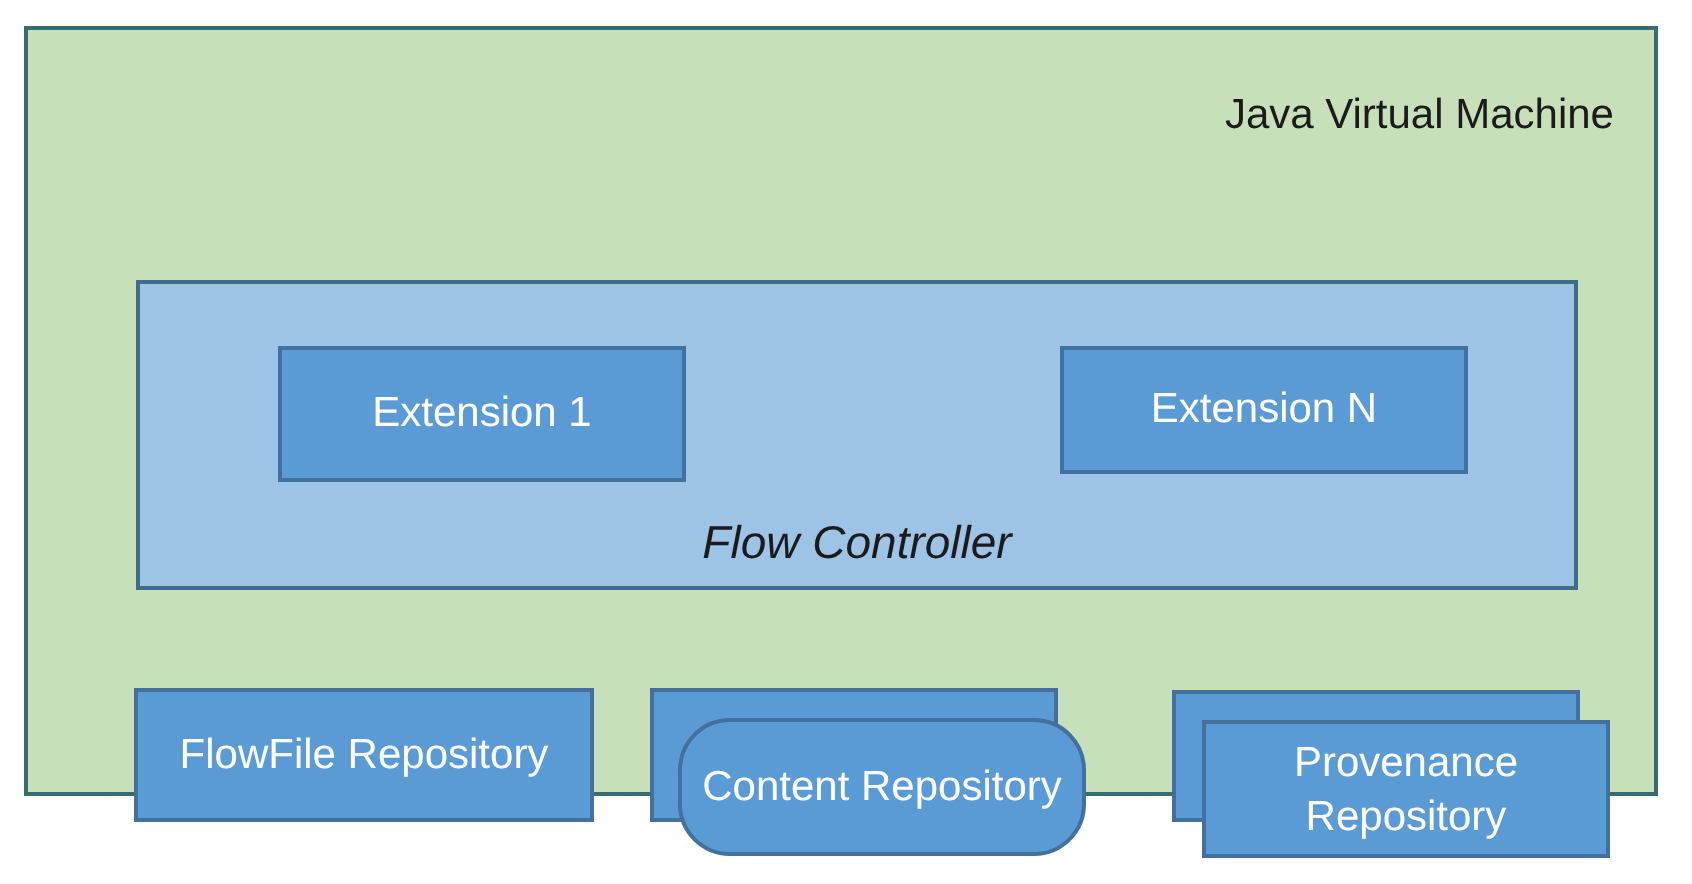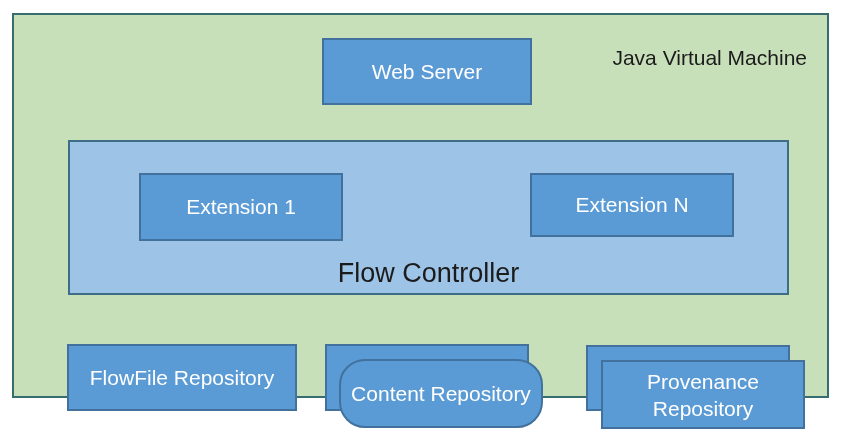--- a/index.html
+++ b/index.html
@@ -60,22 +60,23 @@
     box-sizing: border-box;
   }
   .ext1 { left: 69px;  top: 31px; width: 204px; height: 68px; }
   .extn { left: 460px; top: 31px; width: 204px; height: 64px; }
   .fc-label {
     position: absolute;
     left: 0;
     top: 116px;
     width: 100%;
     text-align: center;
-    font-size: 27px;
+    font-size: 23px;
     color: var(--label-dark, #1b1b1b);
+    font-style: italic;
   }
   
   .stack-back {
     position: absolute;
     background: var(--box-fill, #5b9bd5);
     border: 2px solid var(--box-border, #41719c);
     box-sizing: border-box;
   }
   .repo-flowfile { left: 67px;  top: 344px; width: 230px; height: 67px; }
   .content-back  { left: 325px; top: 344px; width: 204px; height: 67px; }
@@ -89,23 +90,20 @@
   }
 </style>
 </head>
 <body>
 
 <div class="canvas">
 
   <div class="jvm">
     <div class="jvm-label">Java Virtual Machine</div>
 
-    <div class="box web-server">
-      <span>Web Server</span>
-    </div>
 
     <div class="fc">
       <div class="box ext1">
         <span>Extension 1</span>
       </div>
       <div class="box extn">
         <span>Extension N</span>
       </div>
       <div class="fc-label">Flow Controller</div>
     </div>

